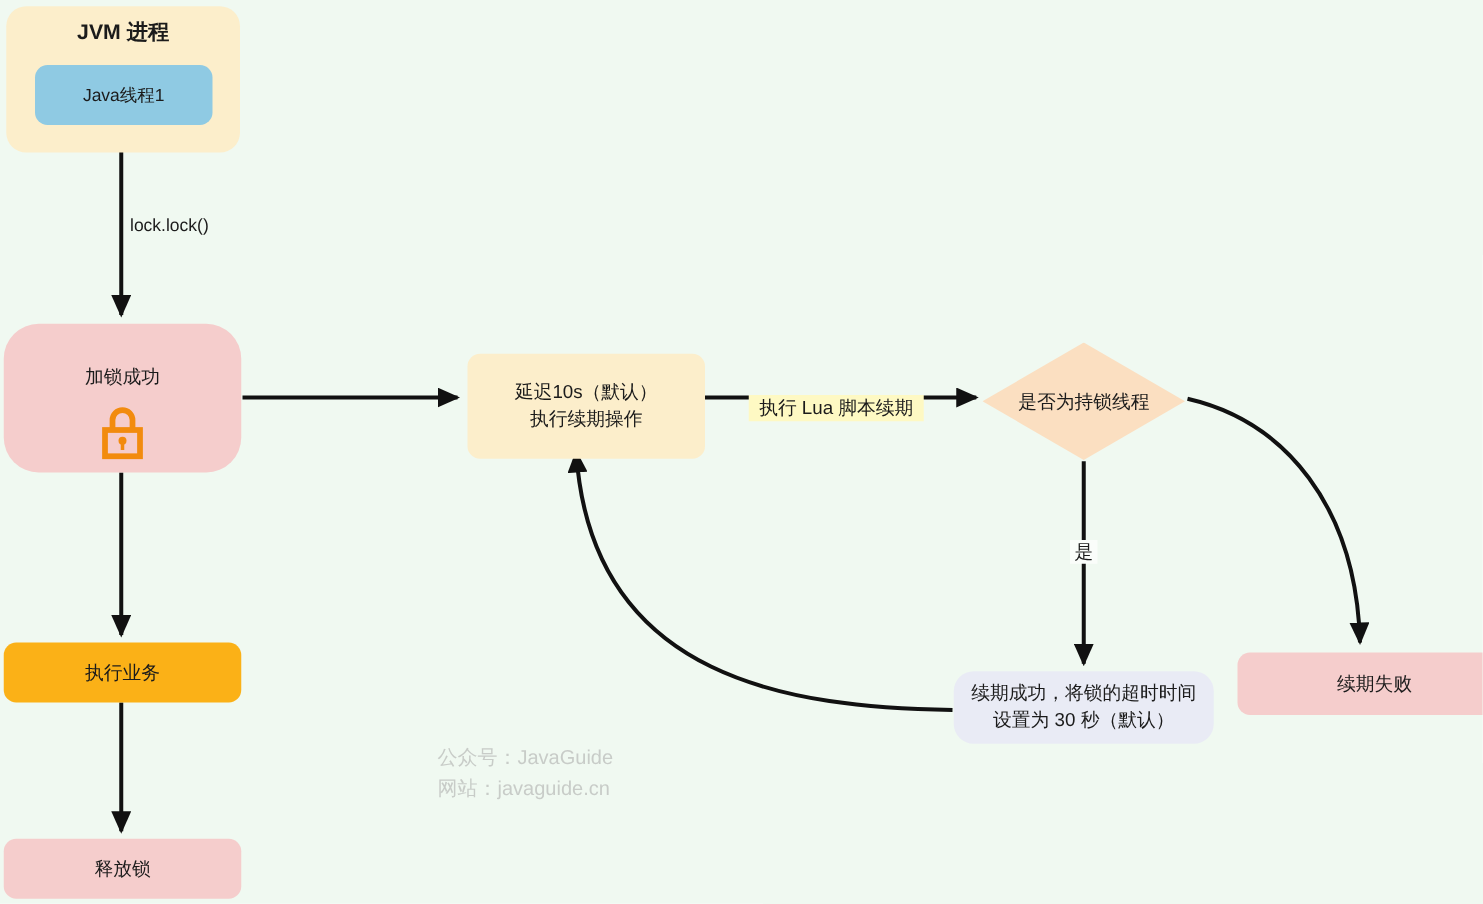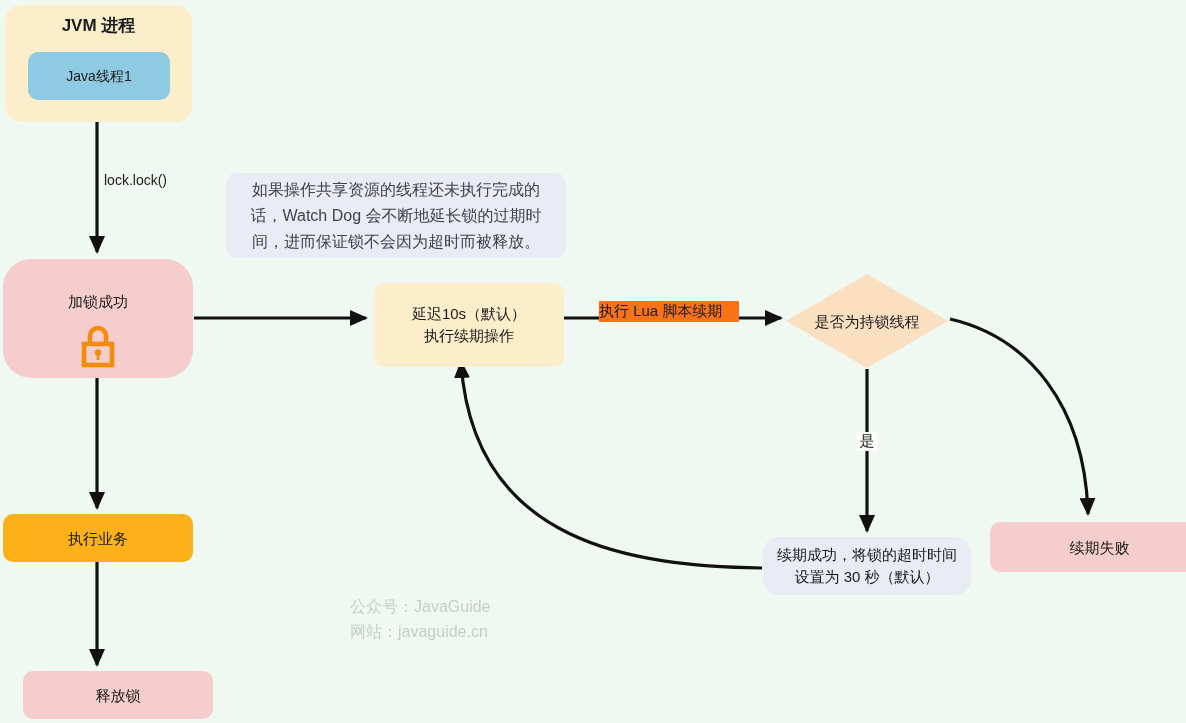--- a/index.html
+++ b/index.html
@@ -24,31 +24,31 @@
 
   
   #lock-success{left:3px;top:259px;width:190px;height:119px;background:#F5CDCC;
                 flex-direction:column;justify-content:flex-start;}
   #lock-success .lbl{margin-top:32px;}
   #lock-icon{margin-top:10px;}
   #delay-renew{left:374px;top:283px;width:190px;height:84px;background:#FCEECB;border-radius:10px;line-height:22px;}
   #renew-success{left:763px;top:537px;width:208px;height:58px;background:#E9EBF5;border-radius:16px;line-height:22px;}
   #renew-fail{left:990px;top:522px;width:219px;height:50px;background:#F5CDCC;border-radius:10px;}
   #run-business{left:3px;top:514px;width:190px;height:48px;background:#FBB117;border-radius:10px;}
-  #release-lock{left:3px;top:671px;width:190px;height:48px;background:#F5CDCC;border-radius:10px;margin-left:20px;}
+  #release-lock{left:3px;top:671px;width:190px;height:48px;background:#F5CDCC;border-radius:10px;}
 
   
   #hold-check{left:786px;top:274px;width:162px;height:94px;background:transparent;}
   #hold-check svg{position:absolute;left:0;top:0;}
   #hold-check .lbl{position:relative;z-index:1;}
 
   
   .edge-label{position:absolute;z-index:3;color:#1b1b1b;font-size:14px;}
   #lbl-lock-call{left:104px;top:172px;}
-  #lbl-lua{left:599px;top:301px;width:140px;text-align:left;font-size:15px;background:#f97316;padding:1px 0;}
+  #lbl-lua{left:599px;top:316px;width:140px;text-align:center;font-size:15px;background:#fef9c3;padding:1px 0;}
   #lbl-yes{left:856px;top:432px;width:22px;text-align:center;font-size:15px;background:#FAFDFA;}
 
   
   #watermark{position:absolute;left:350px;top:594px;z-index:0;color:#C8CCC8;font-size:16px;line-height:25px;}
 </style>
 </head>
 <body>
 
 <div id="stage">
 
@@ -73,23 +73,20 @@
   <div id="watermark">
     <div>公众号：JavaGuide</div>
     <div>网站：javaguide.cn</div>
   </div>
 
   <div id="jvm-group" class="node">
     <div id="jvm-title">JVM 进程</div>
     <div id="java-thread">Java线程1</div>
   </div>
 
-  <div id="watchdog-note" class="node preline">如果操作共享资源的线程还未执行完成的
-话，Watch Dog 会不断地延长锁的过期时
-间，进而保证锁不会因为超时而被释放。</div>
 
   <div id="lock-success" class="node biground">
     <div class="lbl">加锁成功</div>
     <svg id="lock-icon" width="42" height="46" viewBox="0 0 42 46">
       <path d="M13 23 V14 a8 8 0 0 1 16 0 V23" stroke="#F28B0E" stroke-width="4.6" fill="none"></path>
       <rect x="7" y="22" width="28" height="21" stroke="#F28B0E" stroke-width="4.6" fill="none"></rect>
       <circle cx="21" cy="30.5" r="3.2" fill="#F28B0E"></circle>
       <rect x="19.6" y="31.5" width="2.8" height="6.5" fill="#F28B0E"></rect>
     </svg>
   </div>

